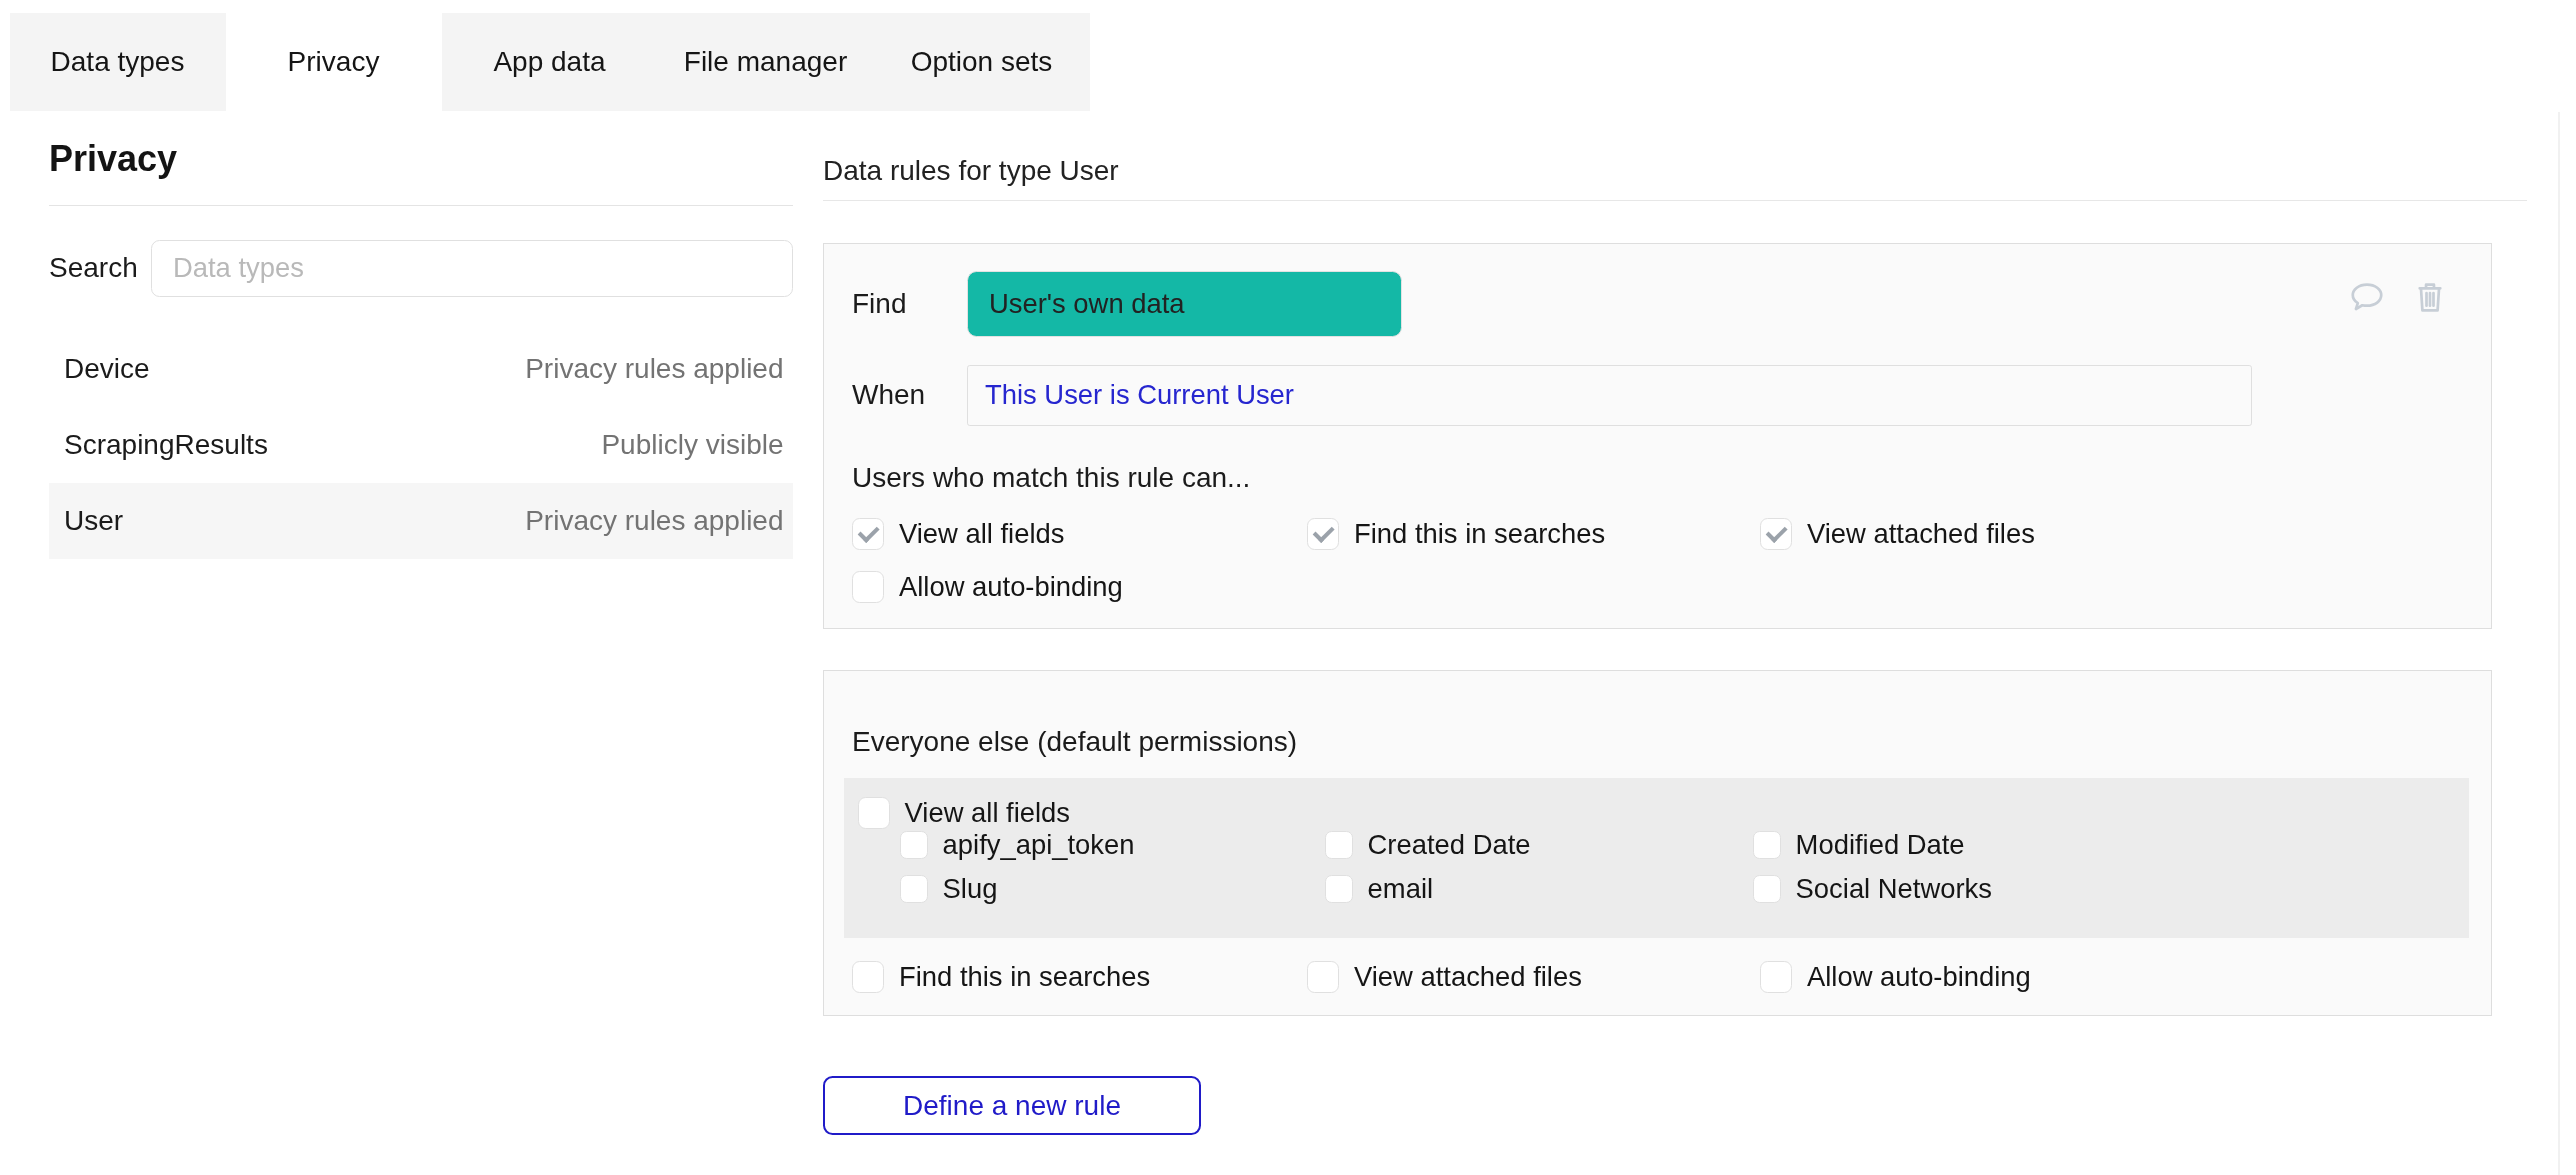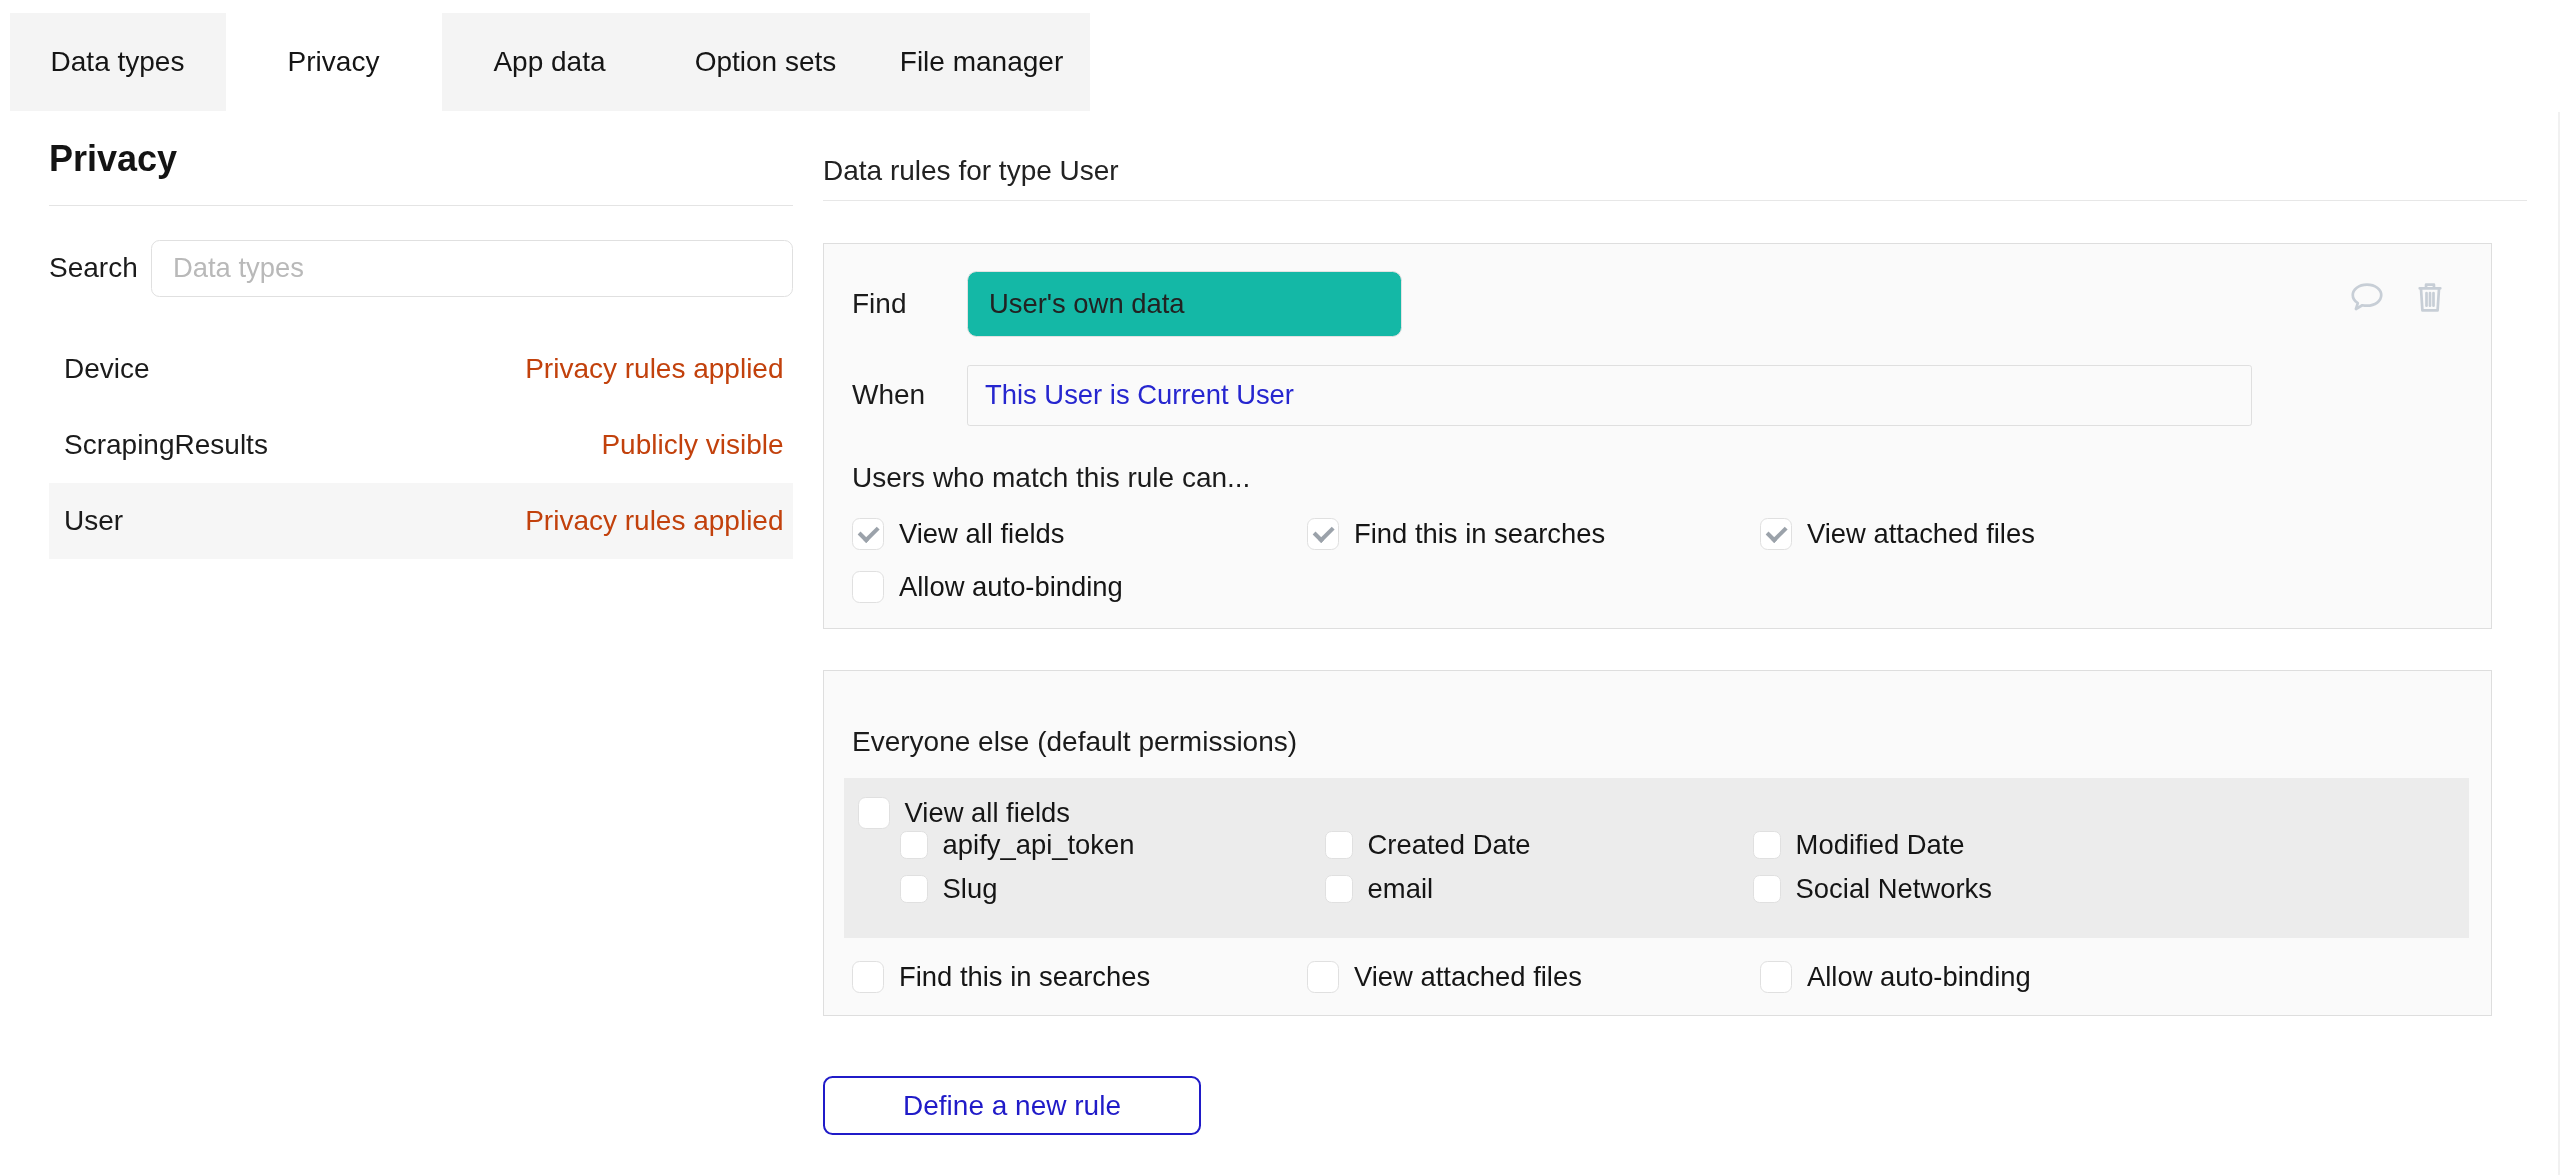--- a/index.html
+++ b/index.html
@@ -22,21 +22,21 @@
   .search-row { margin-top:34px; display:flex; align-items:center; }
   .search-row label { font-size:28px; width:102px; color:#1b1b1b; }
   .search-row input { flex:1; height:57px; border:1.9px solid #e0e0e0; border-radius:8.5px;
                       font-size:27.4px; padding:0 21px; color:#333; outline:none;
                       font-family:"Liberation Sans", sans-serif; background:#fff; }
   .search-row input::placeholder { color:#b9b9b9; }
   .type-list { margin-top:34px; list-style:none; }
   .type-list li { height:76px; display:flex; align-items:center; justify-content:space-between;
                   padding:0 9.5px 0 15px; font-size:28px; cursor:pointer; }
   .type-list li.selected { background:#f6f6f6; }
-  .type-list .status { color:#c2410c; }
+  .type-list .status { color:#737373; }
 
   
   .main { position:absolute; left:823px; top:156px; width:1704px; }
   .main-header { font-size:28px; color:#222; line-height:30px; }
   .main .rule { margin-top:14px; height:0; border-top:1.9px solid #e7e7e7; }
 
   .card { position:relative; width:1669px; background:#fafafa;
           border:1.9px solid #dedede; padding:26.5px 28px; }
   .card.first { margin-top:42px; height:386px; }
   .card.second { margin-top:41px; height:346px; }
@@ -90,24 +90,24 @@
   <div class="tab">
       <span>Data types</span>
     </div>
   <div class="tab active">
       <span>Privacy</span>
     </div>
   <div class="tab">
       <span>App data</span>
     </div>
   <div class="tab">
+      <span>File manager</span>
+    </div>
+  <div class="tab">
       <span>Option sets</span>
-    </div>
-  <div class="tab">
-      <span>File manager</span>
     </div>
 </nav>
 
 <div class="vline"></div>
 
 <aside class="sidebar">
   <h1>Privacy</h1>
   <div class="rule"></div>
   <div class="search-row">
     <label>Search</label>

